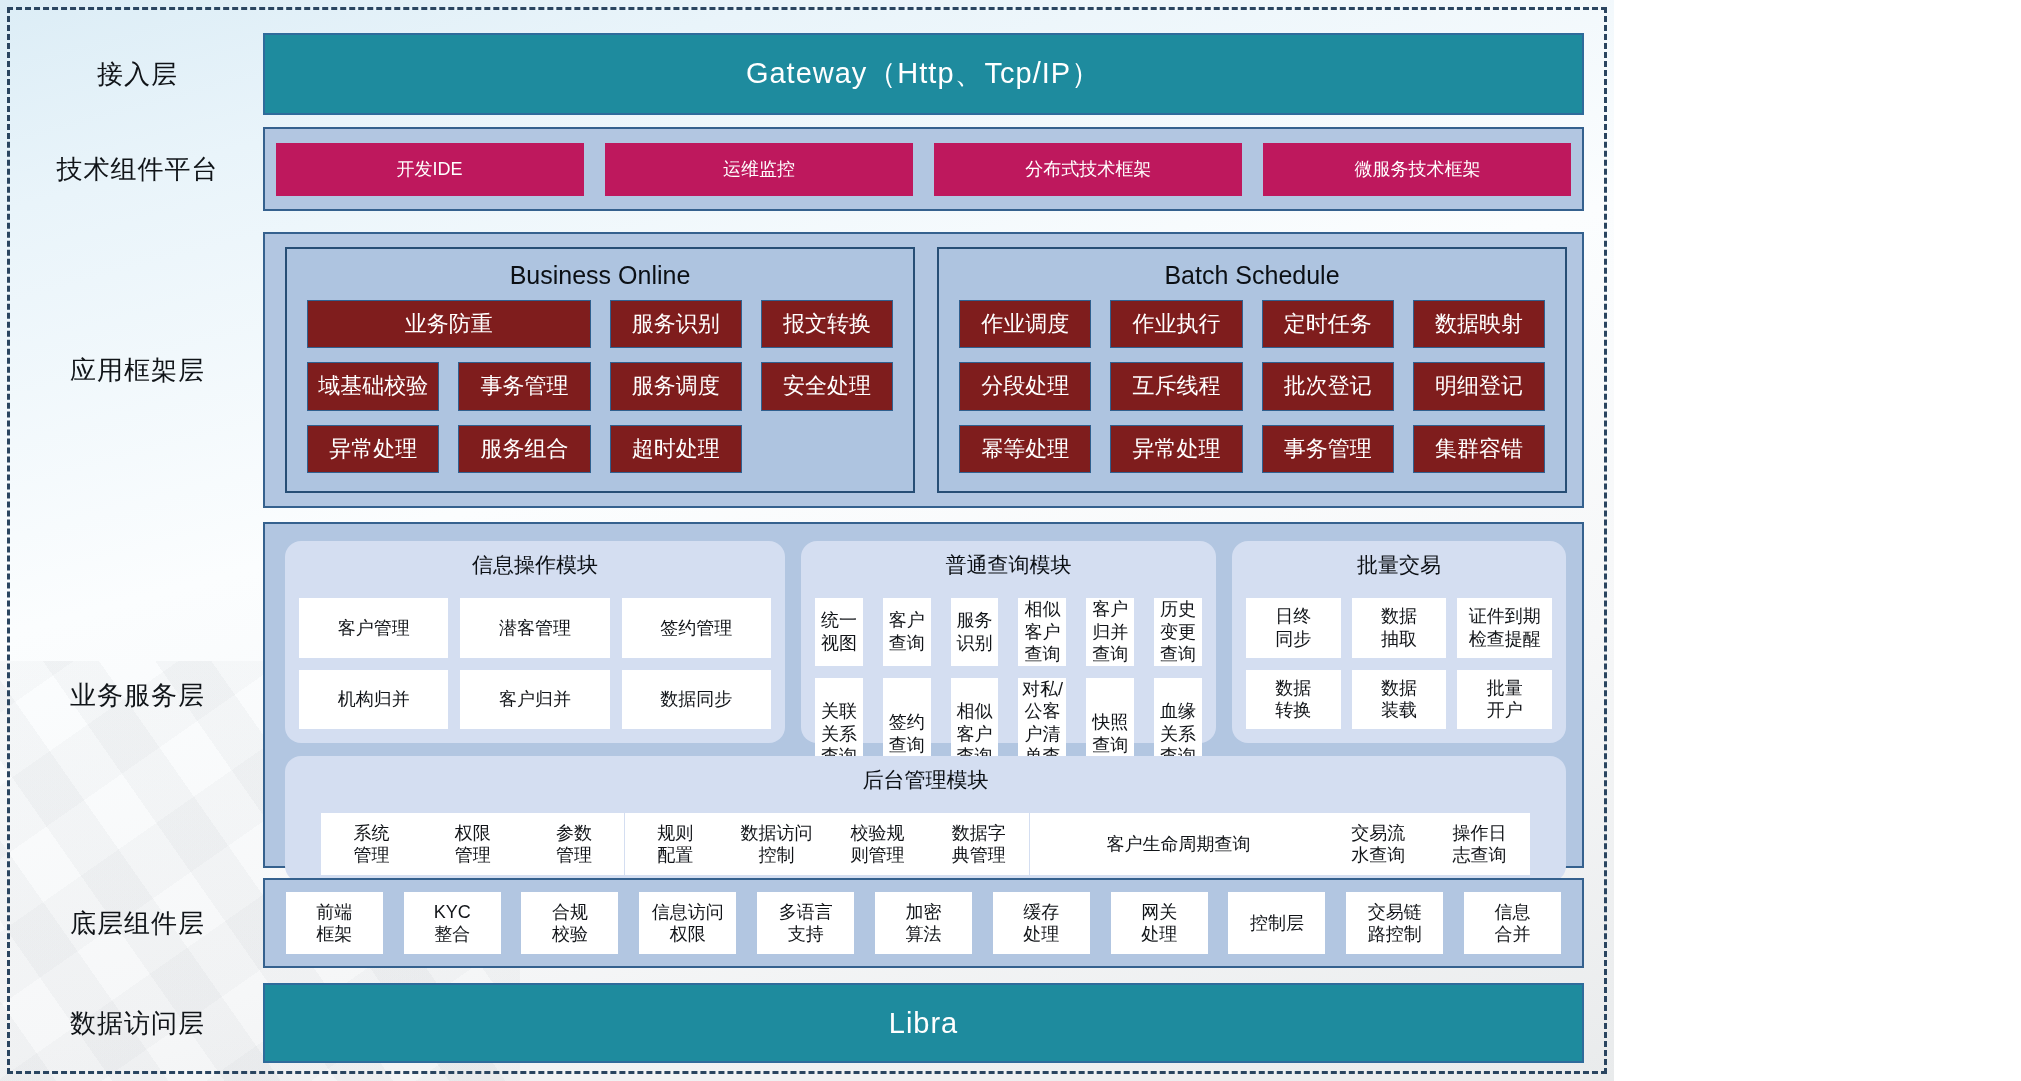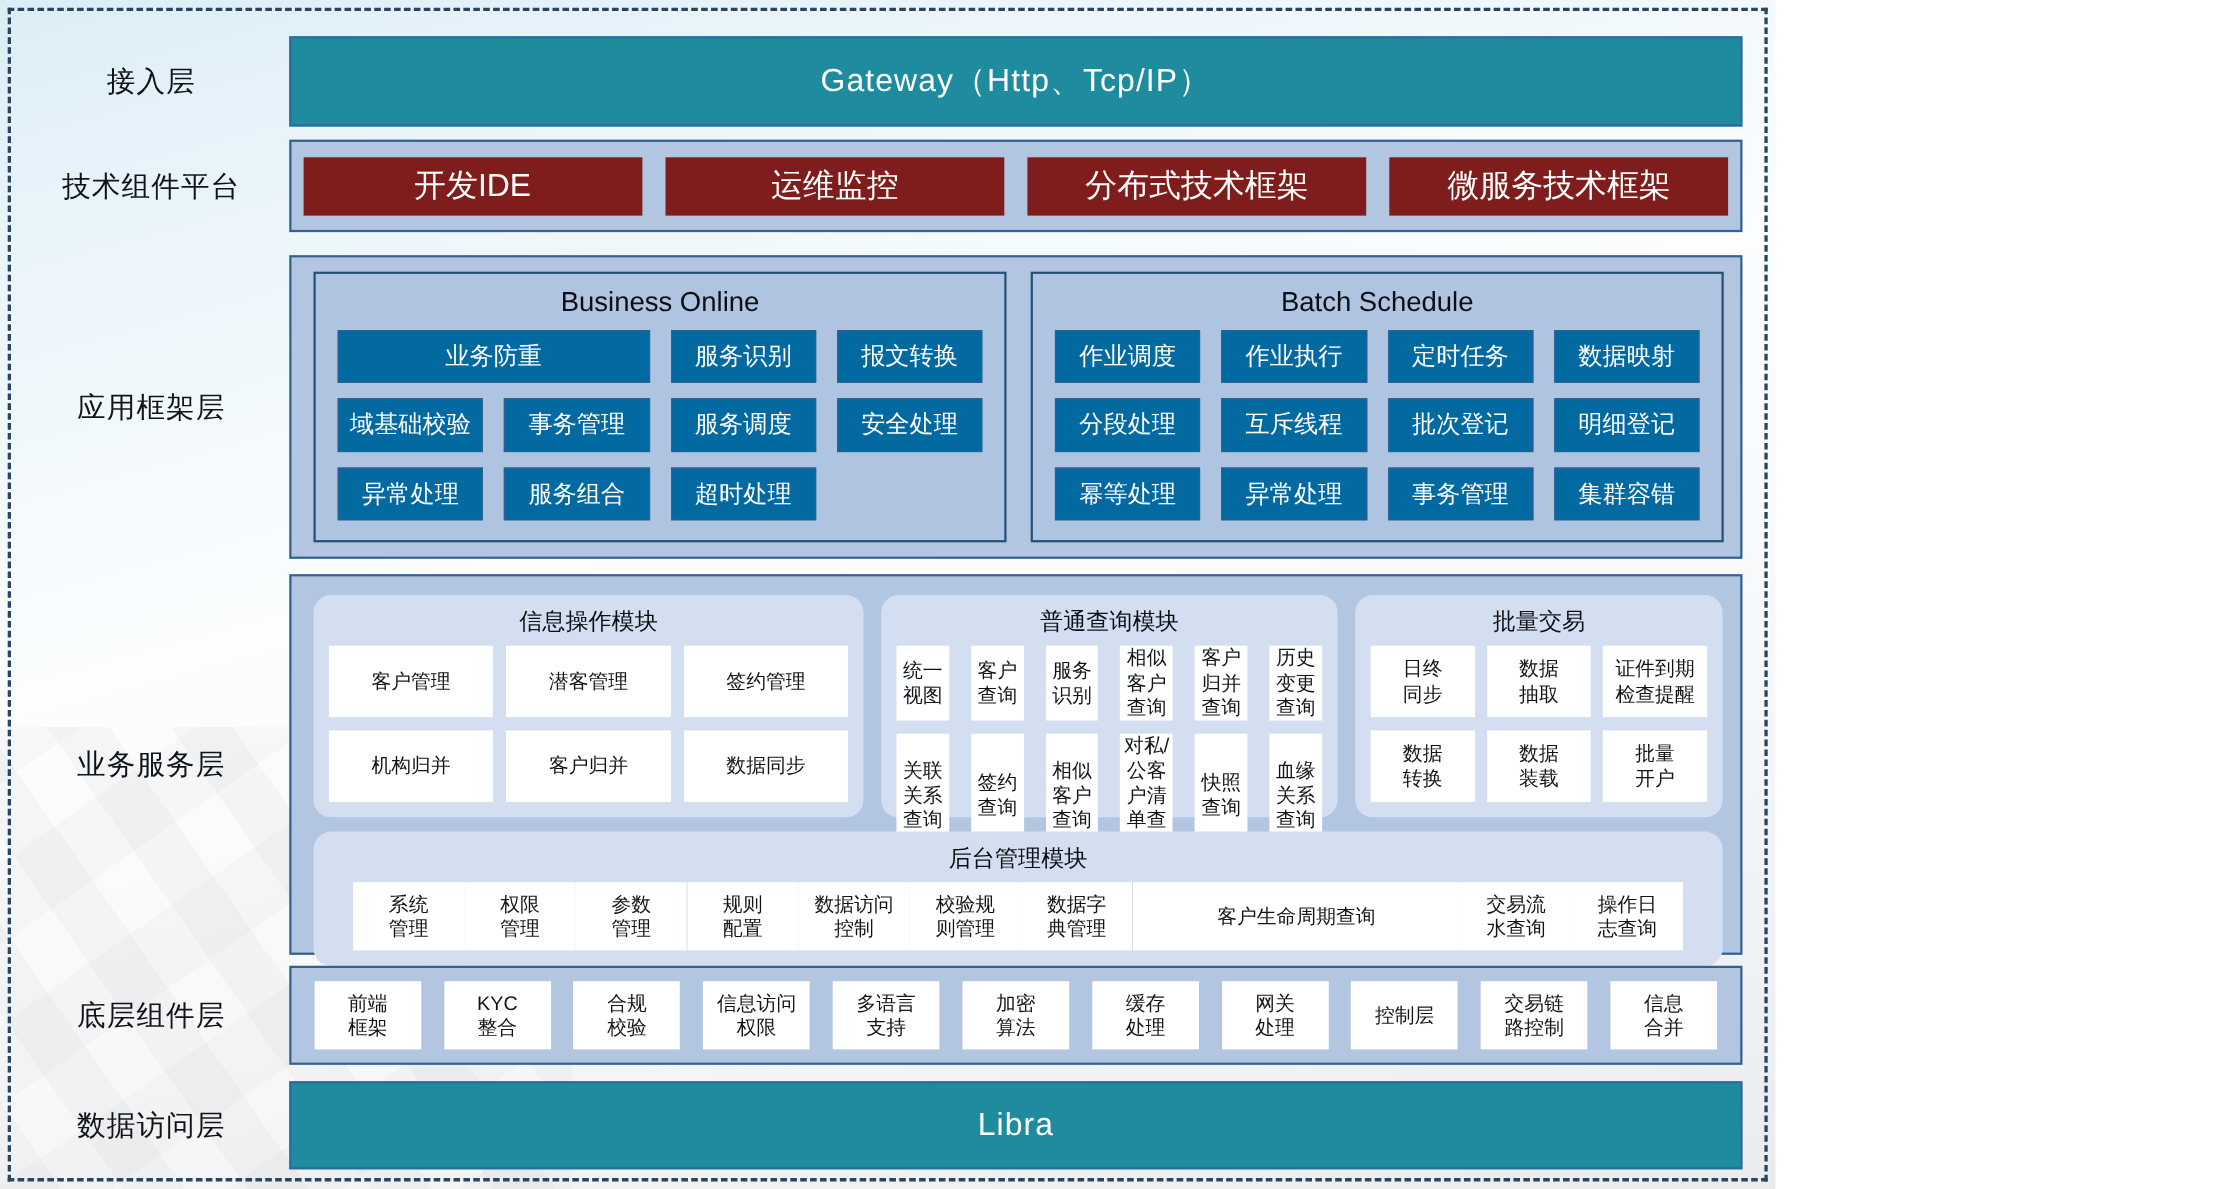--- a/index.html
+++ b/index.html
@@ -46,21 +46,21 @@
   }
 
   
   .tech-box{
     flex:1;display:flex;align-items:center;justify-content:space-around;
     background:#b2c6e1;border:2px solid #35618e;
   }
   .tech-btn{
     width:308px;height:53px;
     display:flex;align-items:center;justify-content:center;
-    background:#7f1d1d;color:#ffffff;font-size:29px;
+    background:#be185d;color:#ffffff;font-size:18px;
   }
 
   
   .app-box{
     flex:1;display:flex;gap:22px;
     background:#b2c6e1;border:2px solid #35618e;
     padding:13px 15px 13px 20px;
   }
   .frame-group{
     flex:1;display:flex;flex-direction:column;
@@ -70,40 +70,40 @@
   .frame-group-title{
     text-align:center;font-size:25px;color:#0b0f14;
     padding:6px 0 10px 0;
   }
   .frame-grid{
     flex:1;display:grid;grid-template-columns:repeat(4,1fr);
     gap:14px 19px;
   }
   .steel-btn{
     display:flex;align-items:center;justify-content:center;
-    background:#0369a1;border:1px solid #30608f;
+    background:#7f1d1d;border:1px solid #30608f;
     color:#ffffff;font-size:22px;min-height:46px;
   }
   .span2{grid-column:span 2;}
 
   
   .biz-box{
     flex:1;display:flex;flex-direction:column;
     background:#b2c6e1;border:2px solid #35618e;
     padding:17px 16px 6px 20px;gap:13px;
   }
   .biz-top{display:flex;gap:16px;height:202px;}
   .module-box{
     background:#d4def1;border-radius:16px;
     display:flex;flex-direction:column;
     padding:4px 14px 14px 14px;
   }
   .module-title{
     text-align:center;font-size:21px;color:#0b0f14;
-    padding:6px 0 8px 0;
+    padding:6px 0 19px 0;
   }
   .module-grid{flex:1;display:grid;gap:12px 20px;}
   .grid3{grid-template-columns:repeat(3,1fr);gap:12px;}
   .grid6{grid-template-columns:repeat(6,1fr);}
   .cell{
     background:#ffffff;
     display:flex;align-items:center;justify-content:center;
     text-align:center;font-size:18px;line-height:1.25;color:#111418;
     white-space:pre-line;
   }

